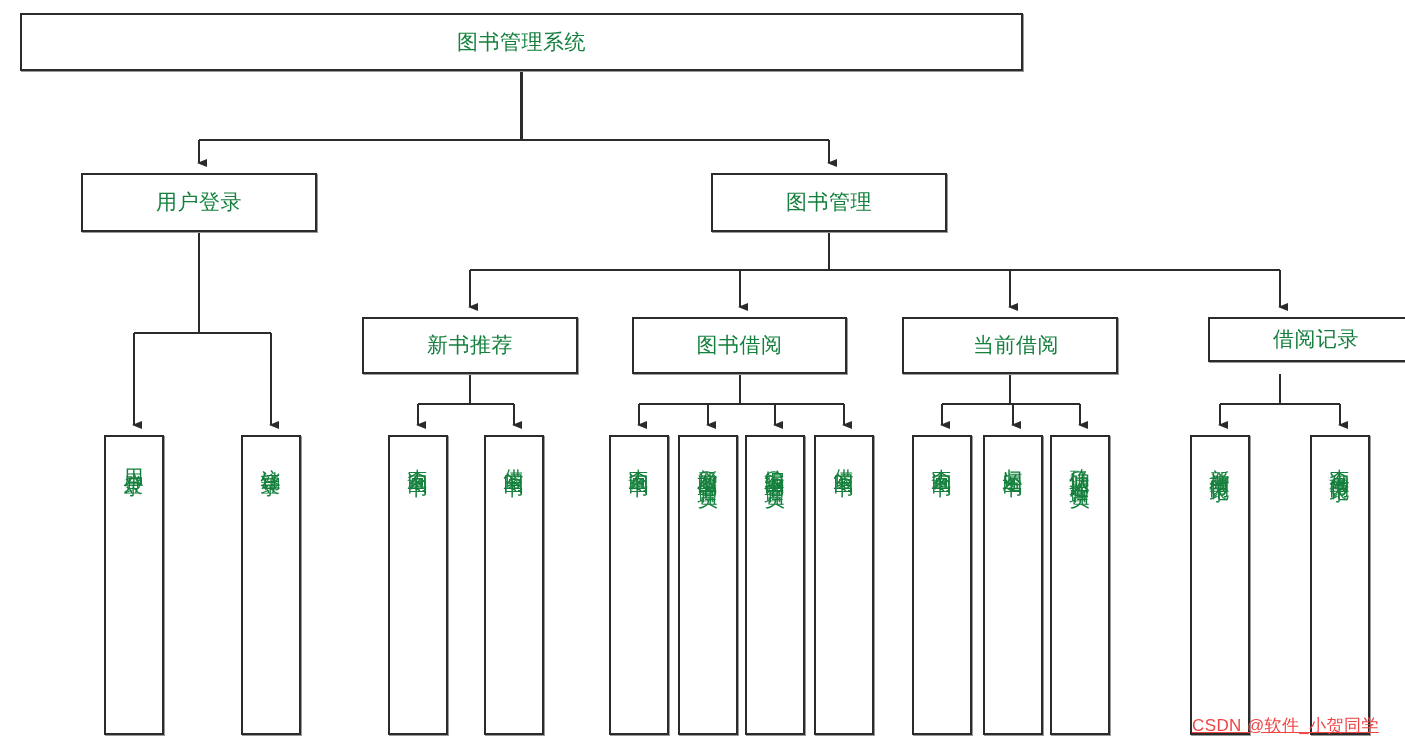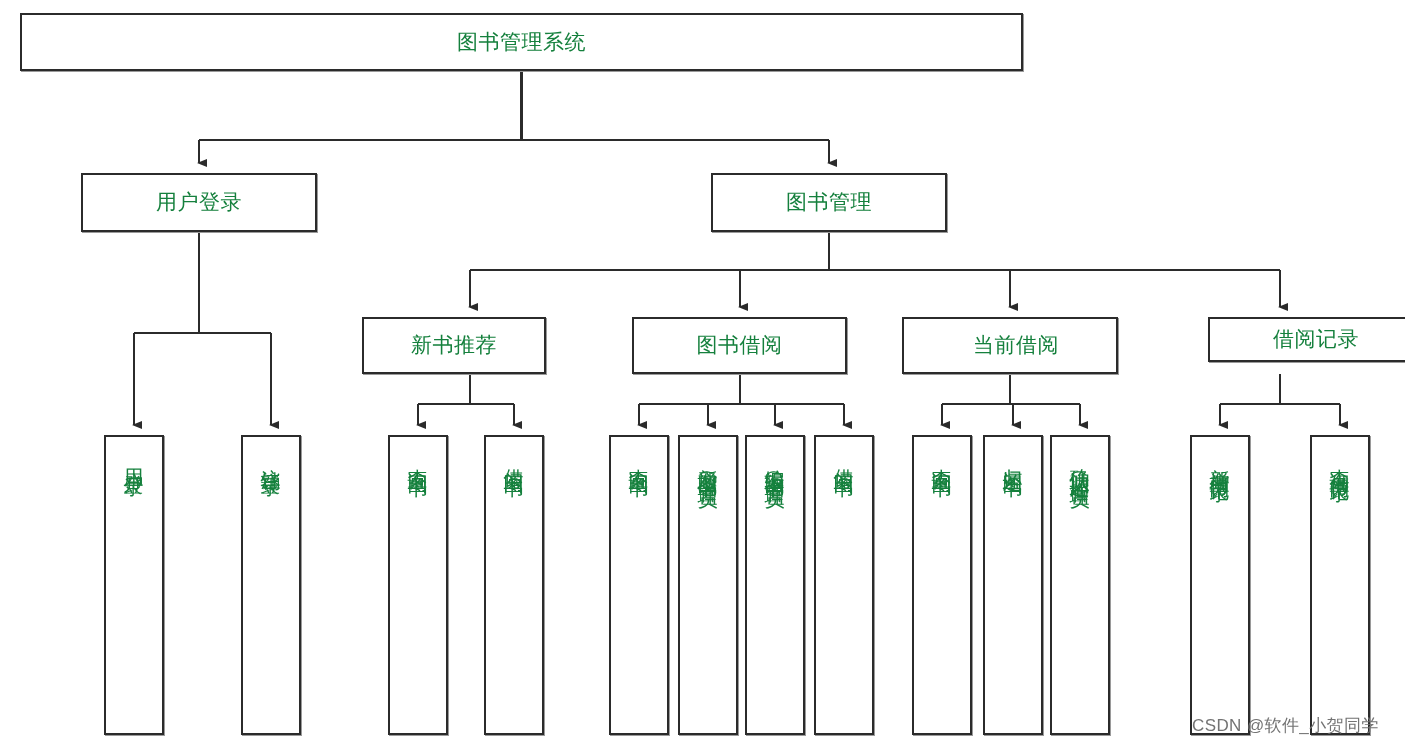--- a/index.html
+++ b/index.html
@@ -116,21 +116,21 @@
   <div id="nodes-layer">
       <div class="node-box" style="left: 20px; top: 13px; width: 1003px; height: 58px;">
         <span class="node-label">图书管理系统</span>
       </div>
       <div class="node-box" style="left: 81px; top: 173px; width: 236px; height: 59px;">
         <span class="node-label">用户登录</span>
       </div>
       <div class="node-box" style="left: 711px; top: 173px; width: 236px; height: 59px;">
         <span class="node-label">图书管理</span>
       </div>
-      <div class="node-box" style="left: 362px; top: 317px; width: 184px; height: 57px;">
+      <div class="node-box" style="left: 362px; top: 317px; width: 216px; height: 57px;">
         <span class="node-label">新书推荐</span>
       </div>
       <div class="node-box" style="left: 632px; top: 317px; width: 215px; height: 57px;">
         <span class="node-label">图书借阅</span>
       </div>
       <div class="node-box" style="left: 902px; top: 317px; width: 216px; height: 57px; padding-left: 12px;">
         <span class="node-label">当前借阅</span>
       </div>
       <div class="node-box" style="left: 1172px; top: 317px; width: 216px; height: 45px; margin-left: 36px;">
         <span class="node-label">借阅记录</span>
@@ -169,15 +169,15 @@
         <span class="node-label">确认归还（管理员）</span>
       </div>
       <div class="node-box vertical" style="left: 1190px; top: 435px; width: 60px; height: 300px;">
         <span class="node-label">新增借阅记录</span>
       </div>
       <div class="node-box vertical" style="left: 1310px; top: 435px; width: 60px; height: 300px;">
         <span class="node-label">查询借阅记录</span>
       </div>
     </div>
 
-  <div class="watermark" style="left: 1192px; top: 714px; color: #737373;">CSDN @软件_小贺同学</div>
+  <div class="watermark" style="left: 1192px; top: 714px; color: #ef4444; text-decoration: underline;">CSDN @软件_小贺同学</div>
 
 </div>
 
 </body></html>

